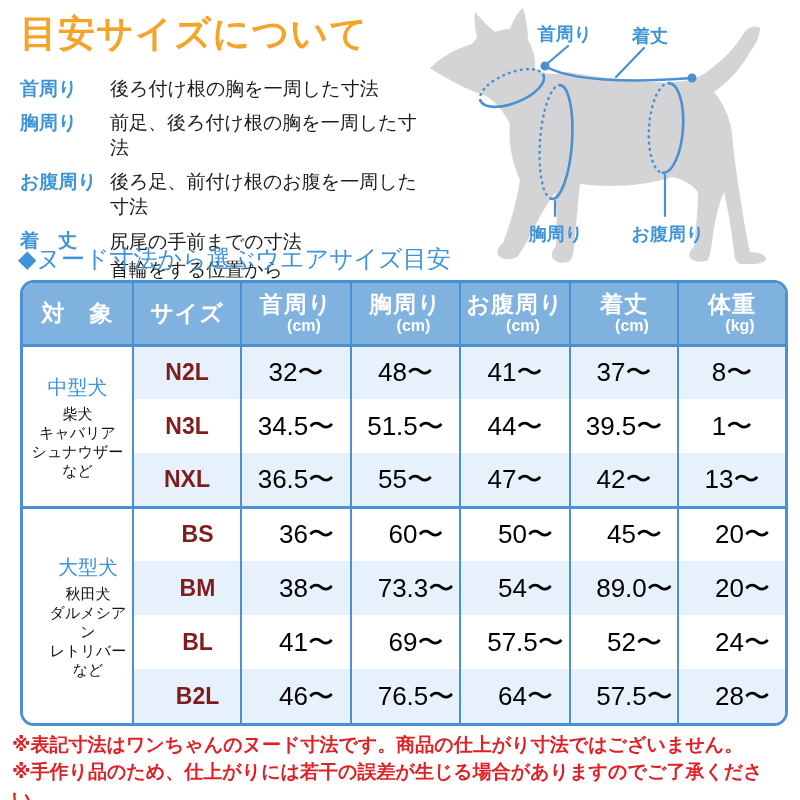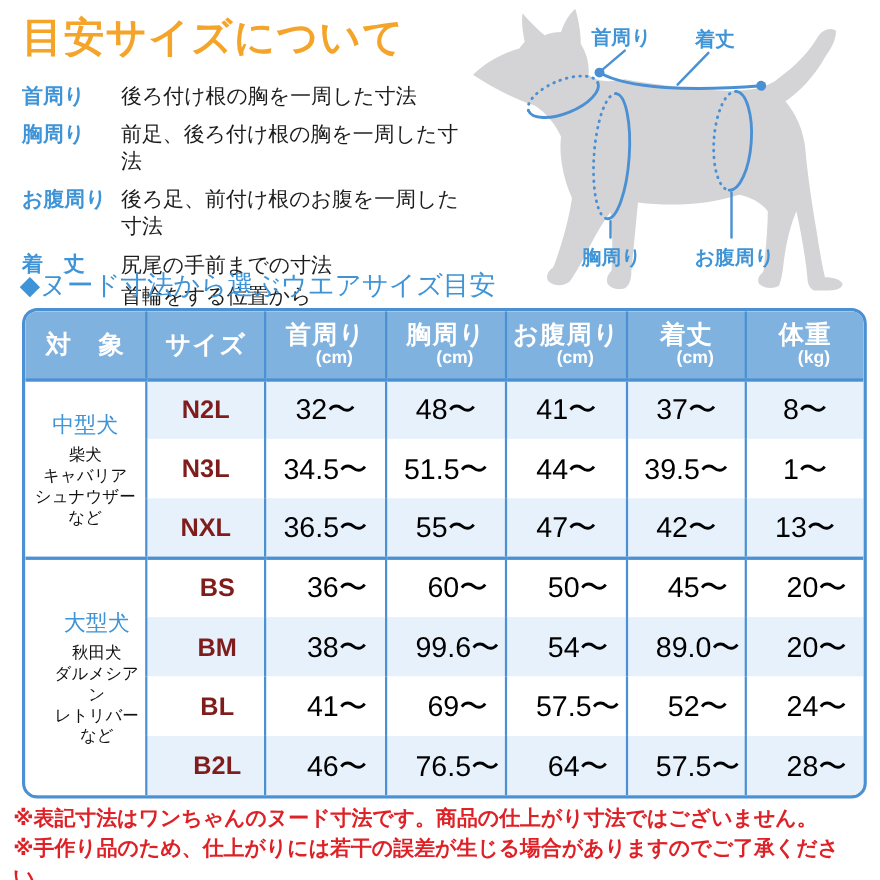--- a/index.html
+++ b/index.html
@@ -265,21 +265,21 @@
           <td class="size-cell c">BS</td>
           <td class="v c">36〜</td>
           <td class="v c">60〜</td>
           <td class="v c">50〜</td>
           <td class="v c">45〜</td>
           <td class="v c">20〜</td>
         </tr>
         <tr class="alt">
           <td class="size-cell c">BM</td>
           <td class="v c">38〜</td>
-          <td class="v c">99.6〜</td>
+          <td class="v c">73.3〜</td>
           <td class="v c">54〜</td>
           <td class="v c">89.0〜</td>
           <td class="v c">20〜</td>
         </tr>
         <tr>
           <td class="size-cell c">BL</td>
           <td class="v c">41〜</td>
           <td class="v c">69〜</td>
           <td class="v c">57.5〜</td>
           <td class="v c">52〜</td>

